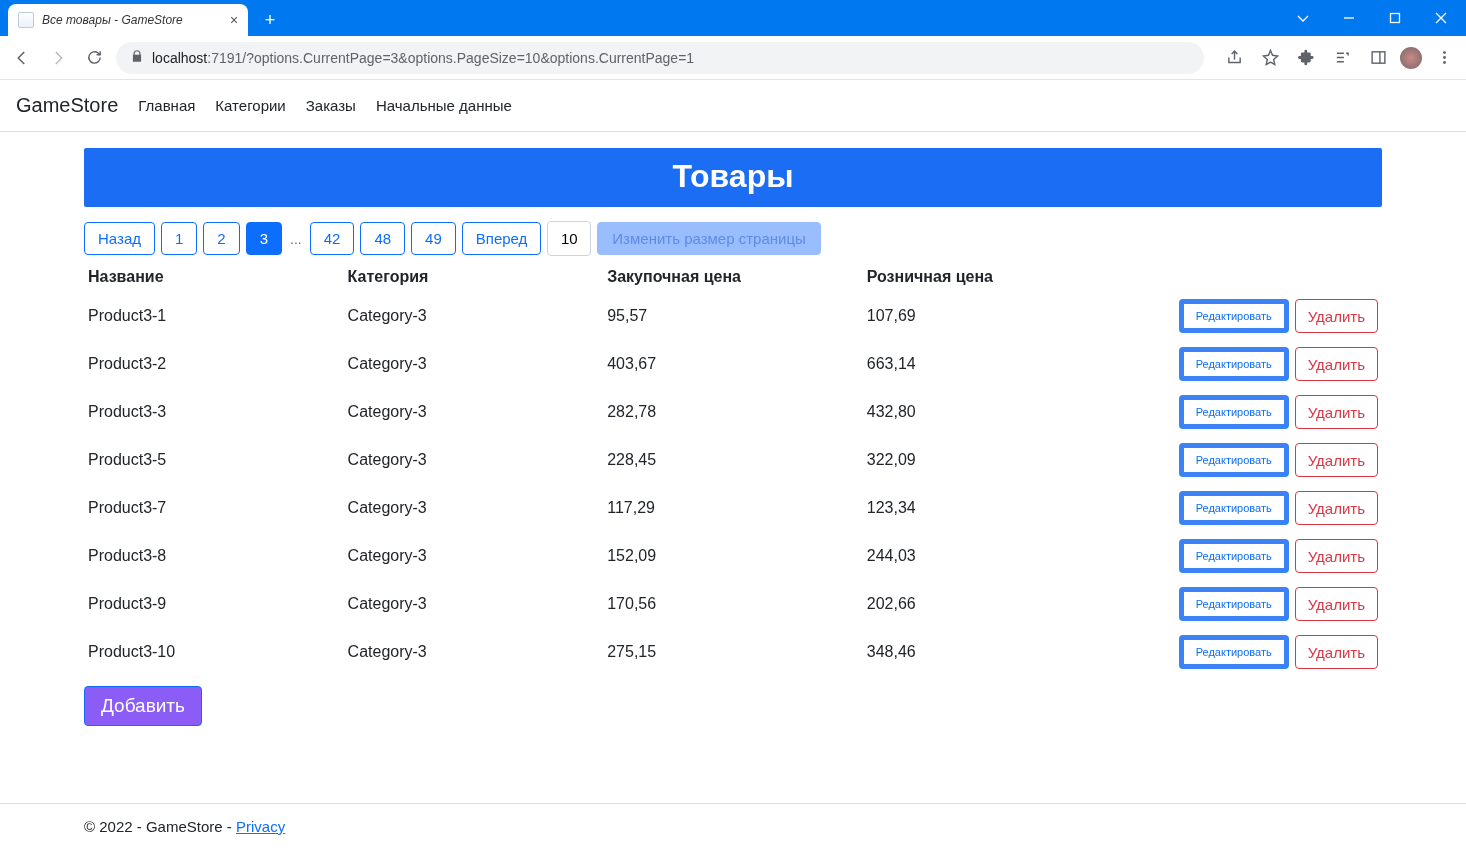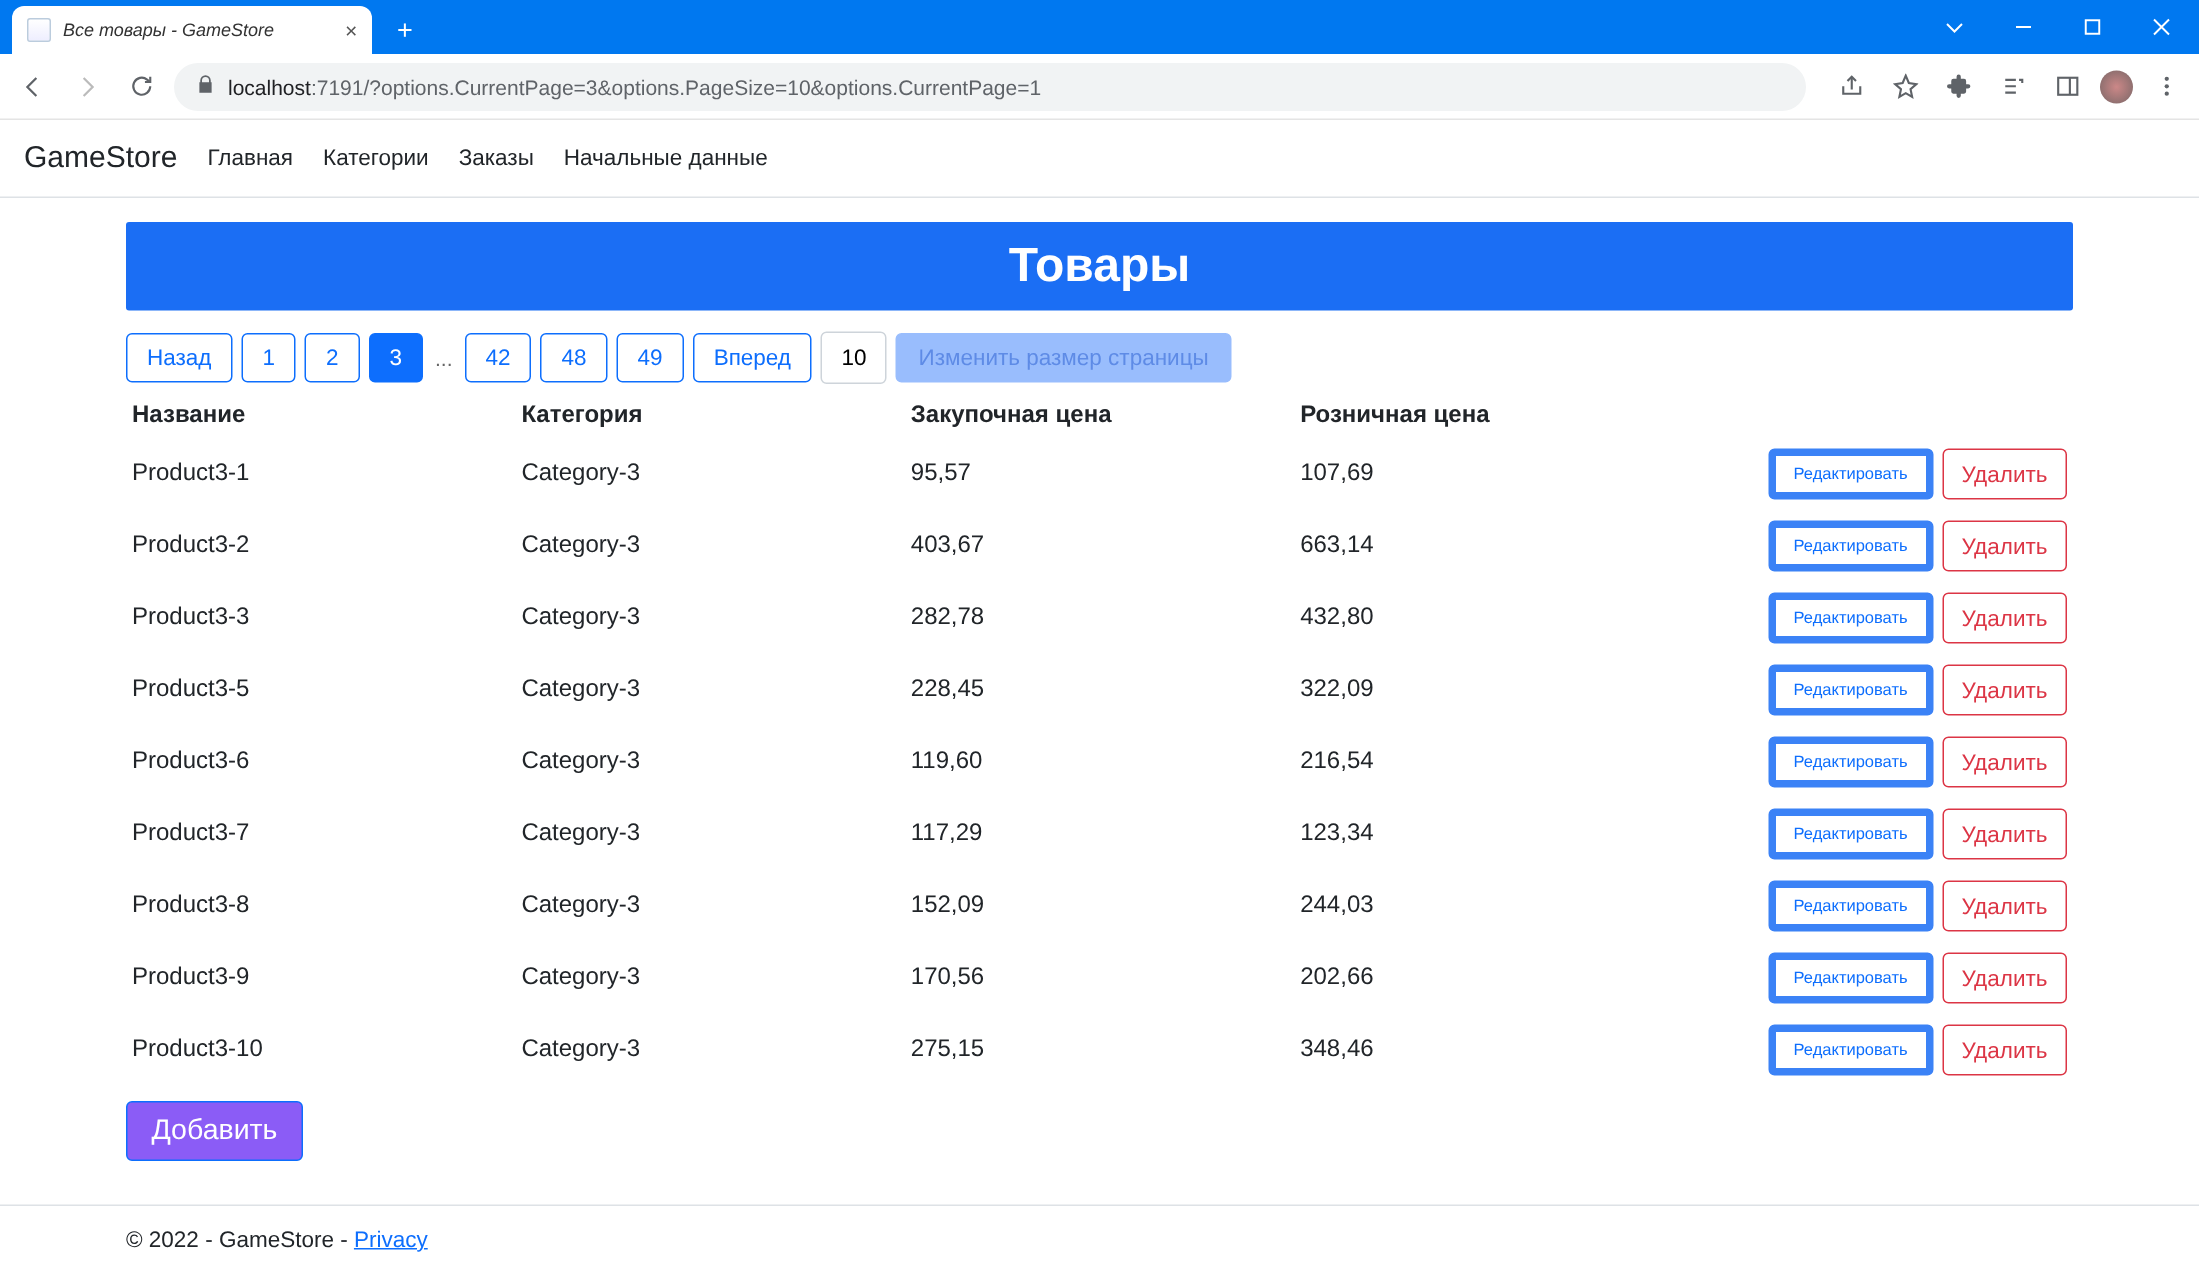--- a/index.html
+++ b/index.html
@@ -234,30 +234,20 @@
             <td>Product3-5</td>
             <td>Category-3</td>
             <td>228,45</td>
             <td>322,09</td>
             <td class="actions">
               <button class="btn-edit">Редактировать</button>
               <button class="btn-delete">Удалить</button>
             </td>
           </tr>
           <tr>
-            <td>Product3-6</td>
-            <td>Category-3</td>
-            <td>119,60</td>
-            <td>216,54</td>
-            <td class="actions">
-              <button class="btn-edit">Редактировать</button>
-              <button class="btn-delete">Удалить</button>
-            </td>
-          </tr>
-          <tr>
             <td>Product3-7</td>
             <td>Category-3</td>
             <td>117,29</td>
             <td>123,34</td>
             <td class="actions">
               <button class="btn-edit">Редактировать</button>
               <button class="btn-delete">Удалить</button>
             </td>
           </tr>
           <tr>

